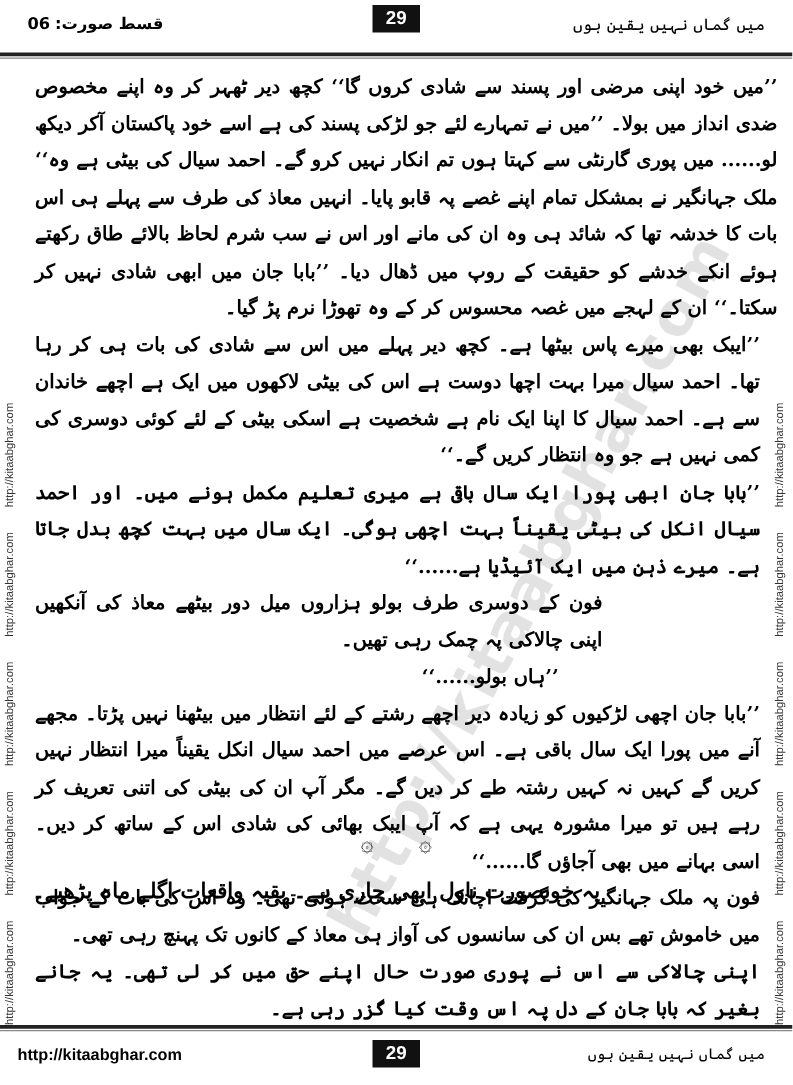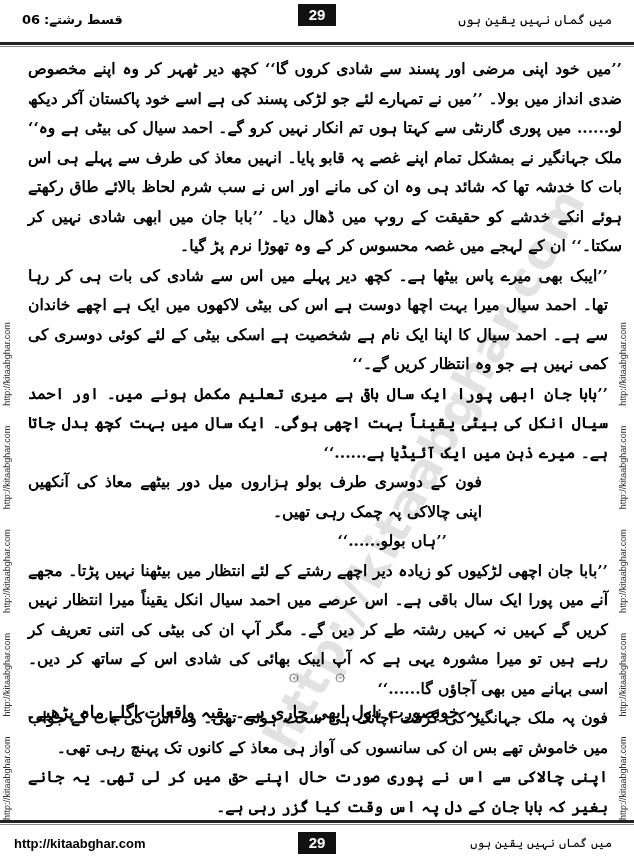--- a/index.html
+++ b/index.html
@@ -39,21 +39,21 @@
   .watermark { position: absolute; left: 150px; top: 200px; width: 380px; height: 560px; pointer-events: none; }
   .wm-text { position: absolute; left: -40px; top: 240px; transform: rotate(-62deg); font-family: "DejaVu Sans", sans-serif; font-weight: bold; font-size: 48px; color: rgba(150,150,150,0.28); letter-spacing: 2px; white-space: nowrap; }
 </style>
 </head>
 <body>
 
 <div class="header">
   <div class="hdr-title">میں گماں نہیں یقین ہوں</div>
   <div class="page-box">29</div>
   <div class="hdr-ep">
-    <span>قسط رشتے:</span>
+    <span>قسط صورت:</span>
     <span>06</span>
   </div>
 </div>
 <div class="rule-top"></div>
 <div class="rule-top2"></div>
 
 <div class="side left">
   <div class="side-inner">
     <span>http://kitaabghar.com</span>
     <span>http://kitaabghar.com</span>

